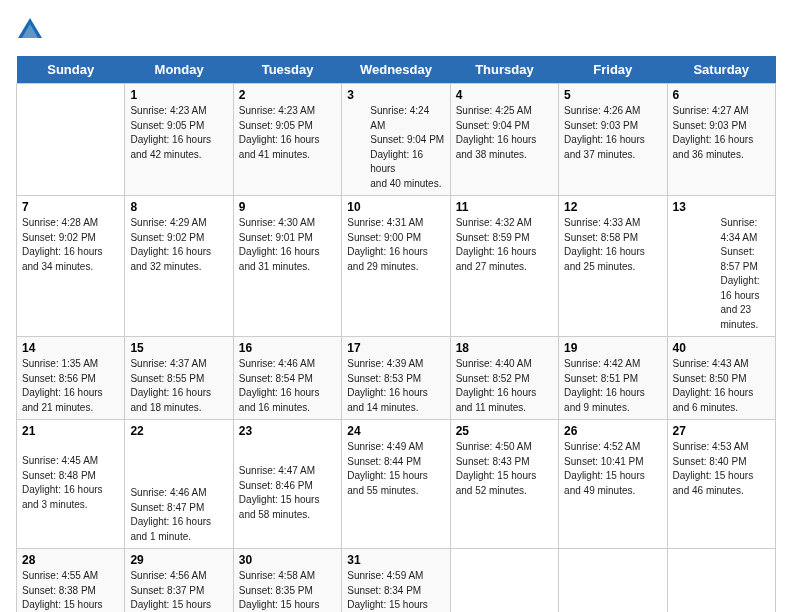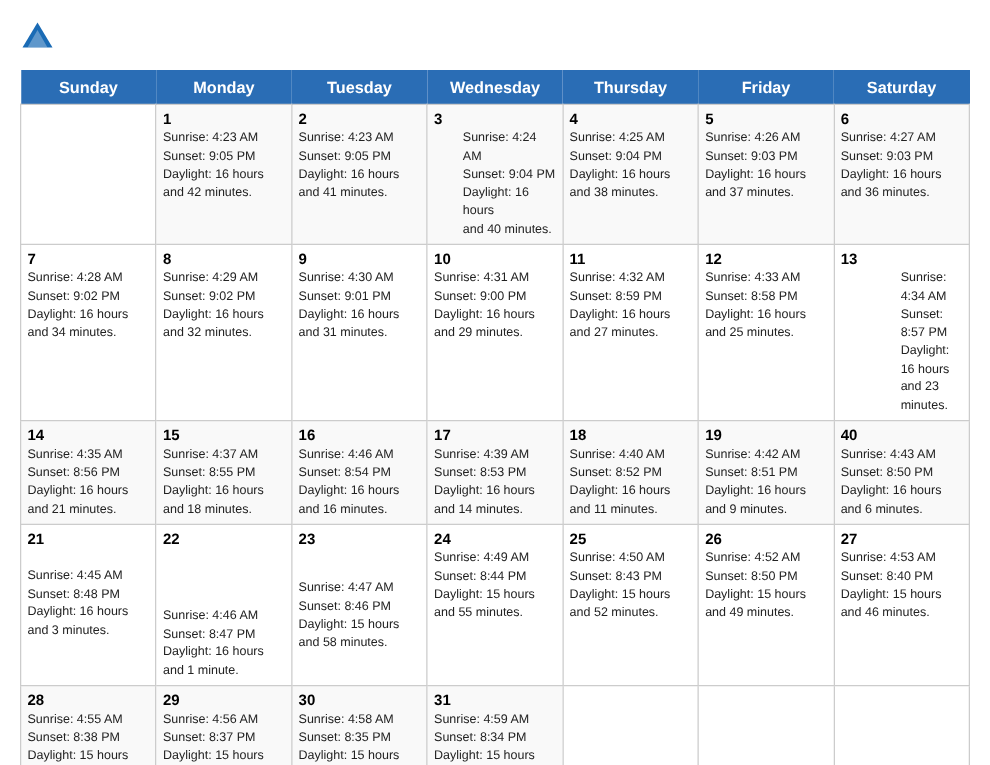--- a/index.html
+++ b/index.html
@@ -208,21 +208,21 @@
           <span class="day-num">13</span>
           <div class="day-info" style="white-space: pre-line; margin-left: 48px;">Sunrise: 4:34 AM
 Sunset: 8:57 PM
 Daylight: 16 hours
 and 23 minutes.</div>
         </td>
       </tr>
       <tr>
         <td>
           <span class="day-num">14</span>
-          <div class="day-info" style="white-space: pre-line;">Sunrise: 4:35 AM
+          <div class="day-info" style="white-space: pre-line;">Sunrise: 1:35 AM
 Sunset: 8:56 PM
 Daylight: 16 hours
 and 21 minutes.</div>
         </td>
         <td>
           <span class="day-num">15</span>
           <div class="day-info" style="white-space: pre-line;">Sunrise: 4:37 AM
 Sunset: 8:55 PM
 Daylight: 16 hours
 and 18 minutes.</div>
@@ -295,21 +295,21 @@
         <td>
           <span class="day-num">25</span>
           <div class="day-info" style="white-space: pre-line;">Sunrise: 4:50 AM
 Sunset: 8:43 PM
 Daylight: 15 hours
 and 52 minutes.</div>
         </td>
         <td>
           <span class="day-num">26</span>
           <div class="day-info" style="white-space: pre-line;">Sunrise: 4:52 AM
-Sunset: 8:50 PM
+Sunset: 10:41 PM
 Daylight: 15 hours
 and 49 minutes.</div>
         </td>
         <td>
           <span class="day-num">27</span>
           <div class="day-info" style="white-space: pre-line;">Sunrise: 4:53 AM
 Sunset: 8:40 PM
 Daylight: 15 hours
 and 46 minutes.</div>
         </td>

